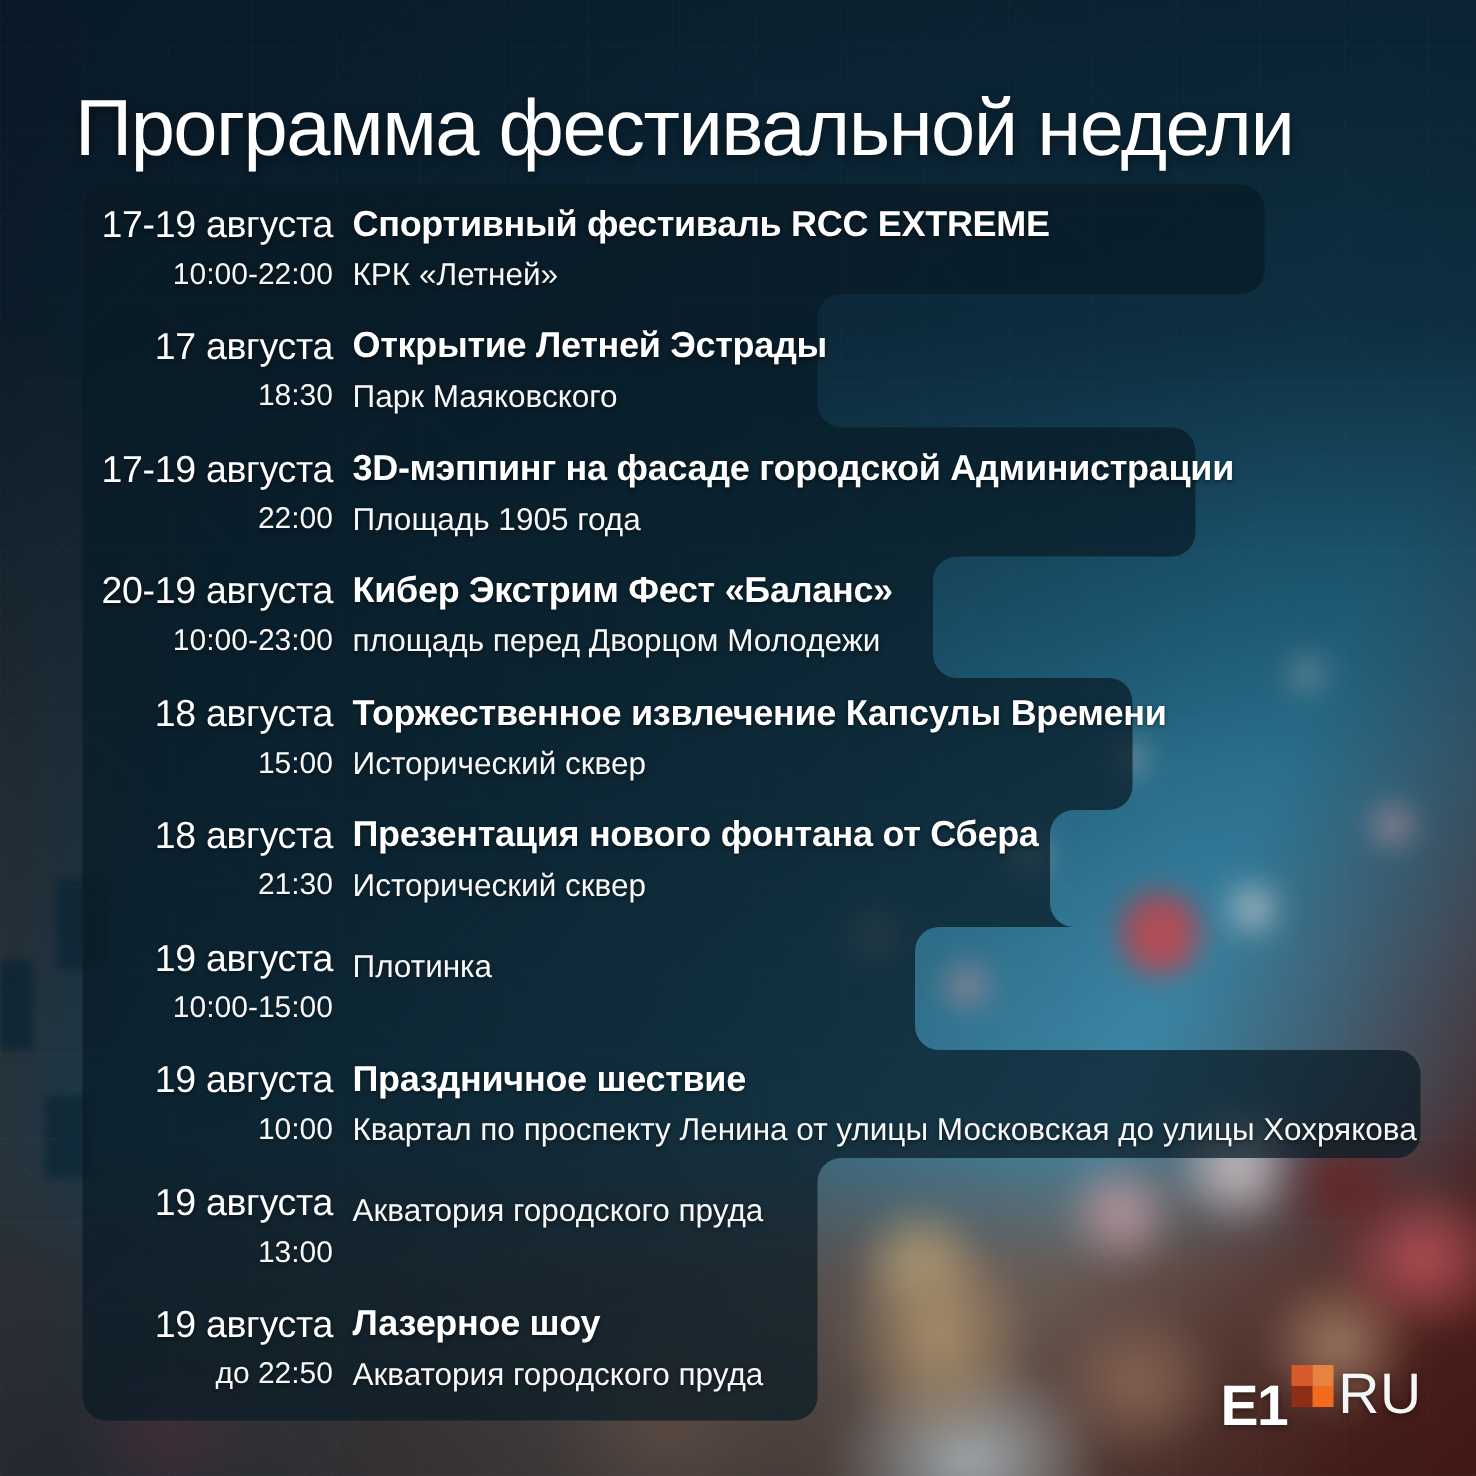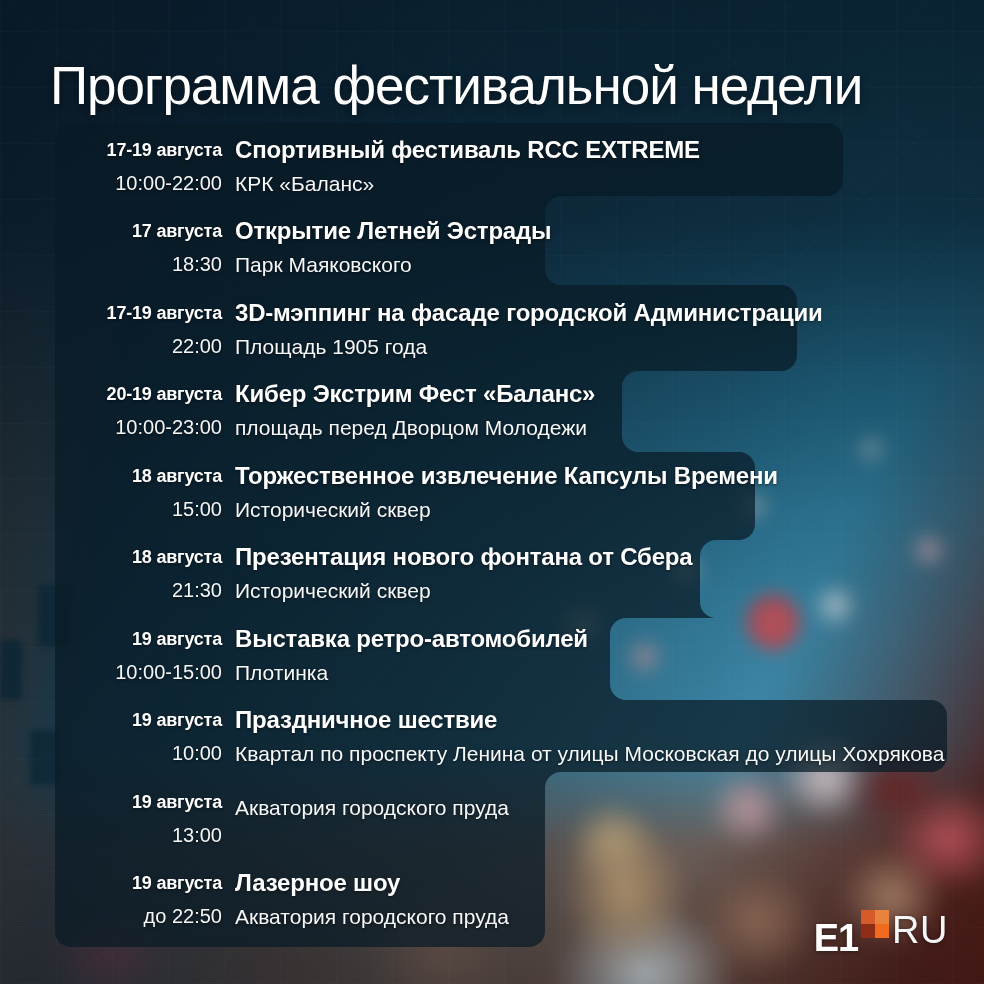--- a/index.html
+++ b/index.html
@@ -67,21 +67,21 @@
   .panel-svg{position:absolute;left:0;top:0;}
   
   .page-title{
     position:absolute;left:50px;top:22px;width:900px;
     font-size:53px;font-weight:400;letter-spacing:-1px;line-height:1.05;
     text-shadow:0 3px 8px rgba(0,0,0,0.45);white-space:nowrap;
   }
   .row{position:absolute;left:0;width:984px;height:70px;}
   .when{position:absolute;left:0;top:0;width:222px;text-align:right;}
   .what{position:absolute;left:235px;right:18px;top:0;text-align:left;}
-  .date{display:block;font-size:18px;font-weight:700;letter-spacing:-0.2px;line-height:28px;text-shadow:0 1px 3px rgba(0,0,0,0.5);}
+  .date{display:block;font-size:25px;font-weight:400;letter-spacing:-0.2px;line-height:28px;text-shadow:0 1px 3px rgba(0,0,0,0.5);}
   .time{display:block;font-size:20px;font-weight:400;letter-spacing:0;line-height:30px;margin-top:4px;color:rgba(255,255,255,0.96);text-shadow:0 1px 3px rgba(0,0,0,0.5);}
   .etitle{display:block;font-size:24px;font-weight:700;letter-spacing:-0.2px;line-height:28px;white-space:nowrap;text-shadow:0 1px 3px rgba(0,0,0,0.5);}
   .venue{display:block;font-size:21px;font-weight:400;line-height:28px;margin-top:6px;white-space:nowrap;color:rgba(255,255,255,0.97);text-shadow:0 1px 3px rgba(0,0,0,0.5);}
   .r0{top:136px;} .r1{top:217px;} .r2{top:299px;} .r3{top:380px;} .r4{top:462px;}
   .r5{top:543px;} .r6{top:625px;} .r7{top:706px;} .r8{top:788px;} .r9{top:869px;}
   
   .logo{position:absolute;right:36px;bottom:24px;display:flex;align-items:center;
         text-shadow:0 1px 4px rgba(0,0,0,0.4);}
   .logo-e1{font-size:38px;font-weight:700;letter-spacing:-1px;margin-top:32px;}
   .logo-sq{width:28px;height:28px;margin:2px 3px 0 3px;display:grid;grid-template-columns:1fr 1fr;grid-template-rows:1fr 1fr;}
@@ -117,21 +117,21 @@
 
   <h1 class="page-title">Программа фестивальной недели</h1>
 
   <div class="row r0">
     <div class="when">
       <span class="date">17-19 августа</span>
       <span class="time">10:00-22:00</span>
     </div>
     <div class="what">
       <span class="etitle">Спортивный фестиваль RCC EXTREME</span>
-      <span class="venue">КРК «Баланс»</span>
+      <span class="venue">КРК «Летней»</span>
     </div>
   </div>
   <div class="row r1">
     <div class="when">
       <span class="date">17 августа</span>
       <span class="time">18:30</span>
     </div>
     <div class="what">
       <span class="etitle">Открытие Летней Эстрады</span>
       <span class="venue">Парк Маяковского</span>
@@ -176,21 +176,20 @@
       <span class="etitle">Презентация нового фонтана от Сбера</span>
       <span class="venue">Исторический сквер</span>
     </div>
   </div>
   <div class="row r6">
     <div class="when">
       <span class="date">19 августа</span>
       <span class="time">10:00-15:00</span>
     </div>
     <div class="what">
-      <span class="etitle">Выставка ретро-автомобилей</span>
       <span class="venue">Плотинка</span>
     </div>
   </div>
   <div class="row r7">
     <div class="when">
       <span class="date">19 августа</span>
       <span class="time">10:00</span>
     </div>
     <div class="what">
       <span class="etitle">Праздничное шествие</span>

